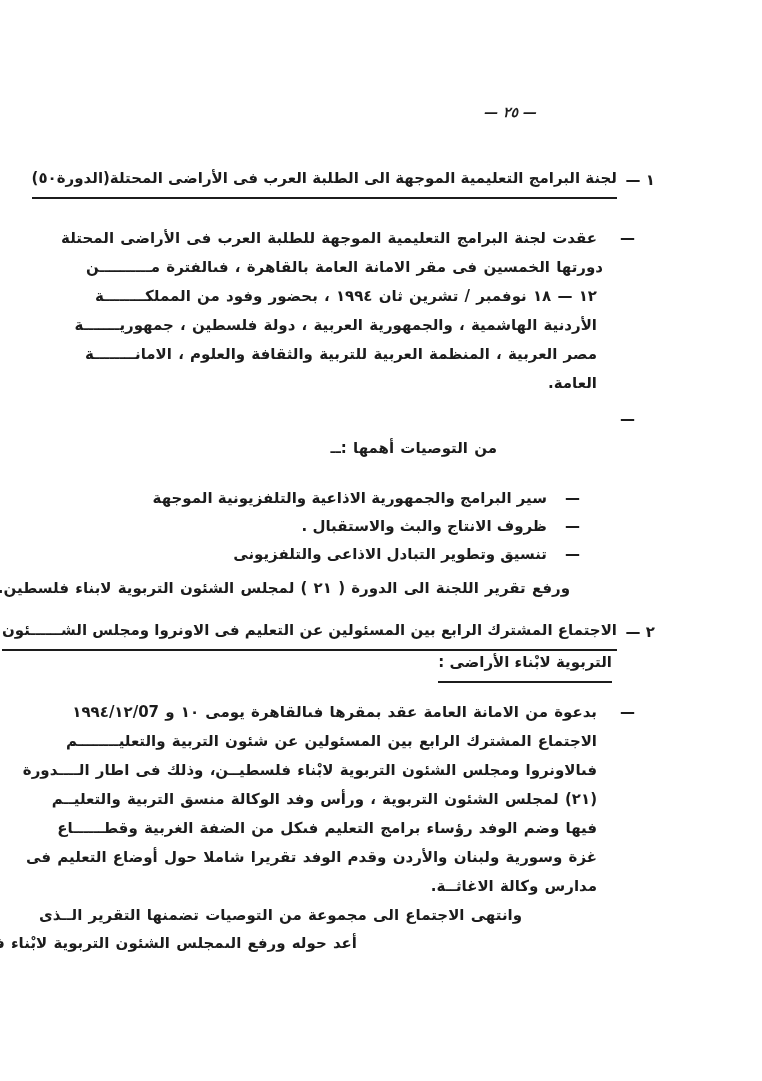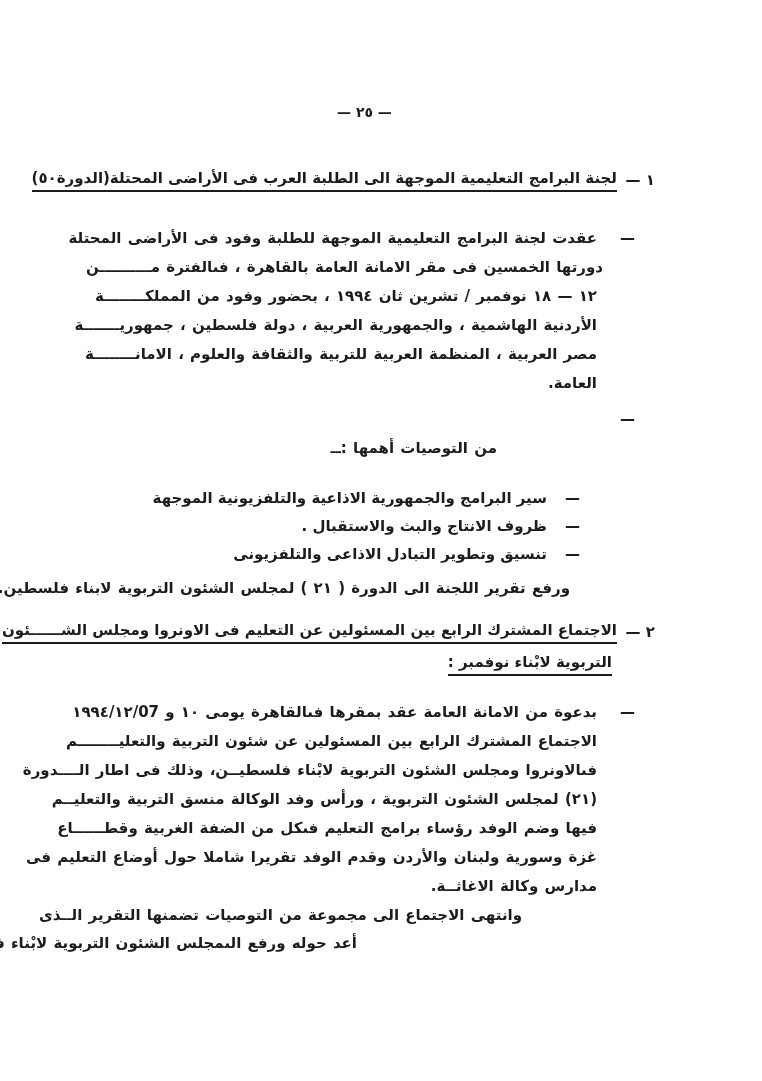--- a/index.html
+++ b/index.html
@@ -9,60 +9,60 @@
     background:#ffffff;
     color:#1c1c1c;
     font-family:"DejaVu Sans",sans-serif;
     font-weight:bold;
     direction:rtl;
     overflow:hidden;
   }
   .abs{position:absolute;white-space:nowrap;font-size:15px;line-height:24px;}
   .pageno{
     position:absolute;top:104px;left:337px;width:200px;
-    text-align:left;font-size:14px;letter-spacing:1px;
+    text-align:right;font-size:14px;letter-spacing:1px;font-style:italic;
   }
   .marker{font-size:15px;}
-  .h-title{border-bottom:2px solid #1c1c1c;padding-bottom:0;}
+  .h-title{border-bottom:2px solid #1c1c1c;padding-bottom:7px;}
   .pdash{font-size:15px;}
   .small-gap{word-spacing:1px;}
 </style>
 </head>
 <body>
 
 <div class="page">
 
   <div class="pageno">— ٢٥ —</div>
 
   <div class="abs marker" style="top:168px;right:107px">١ —</div>
   <div class="abs h-title" style="top:166px;right:145px">لجنة البرامج التعليمية الموجهة الى الطلبة العرب فى الأراضى المحتلة(الدورة٥٠)</div>
 
   <div class="abs pdash" style="top:226px;right:127px">—</div>
-  <div class="abs small-gap" style="top:226px;right:165px">عقدت لجنة البرامج التعليمية الموجهة للطلبة وفود فى الأراضى المحتلة</div>
+  <div class="abs small-gap" style="top:226px;right:165px">عقدت لجنة البرامج التعليمية الموجهة للطلبة العرب فى الأراضى المحتلة</div>
   <div class="abs small-gap" style="top:255px;right:159px">دورتها الخمسين فى مقر الامانة العامة بالقاهرة ، فىالفترة مــــــــــن</div>
   <div class="abs small-gap" style="top:284px;right:165px">١٢ — ١٨ نوفمبر / تشرين ثان ١٩٩٤ ، بحضور وفود من المملكــــــــة</div>
   <div class="abs small-gap" style="top:313px;right:165px">الأردنية الهاشمية ، والجمهورية العربية ، دولة فلسطين ، جمهوريـــــــة</div>
   <div class="abs small-gap" style="top:342px;right:165px">مصر العربية ، المنظمة العربية للتربية والثقافة والعلوم ، الامانــــــــة</div>
   <div class="abs small-gap" style="top:371px;right:165px">العامة.</div>
 
   <div class="abs pdash" style="top:407px;right:127px">—</div>
   <div class="abs small-gap" style="top:436px;right:265px">من التوصيات أهمها :ــ</div>
 
   <div class="abs pdash" style="top:486px;right:182px">—</div>
   <div class="abs" style="top:486px;right:215px">سير البرامج والجمهورية الاذاعية والتلفزيونية الموجهة</div>
   <div class="abs pdash" style="top:514px;right:182px">—</div>
   <div class="abs" style="top:514px;right:215px">ظروف الانتاج والبث والاستقبال .</div>
   <div class="abs pdash" style="top:542px;right:182px">—</div>
   <div class="abs" style="top:542px;right:215px">تنسيق وتطوير التبادل الاذاعى والتلفزيونى</div>
 
   <div class="abs small-gap" style="top:576px;right:192px">ورفع تقرير اللجنة الى الدورة ( ٢١ ) لمجلس الشئون التربوية لابناء فلسطين.</div>
 
   <div class="abs marker" style="top:620px;right:107px">٢ —</div>
   <div class="abs h-title" style="top:618px;right:145px">الاجتماع المشترك الرابع بين المسئولين عن التعليم فى الاونروا ومجلس الشــــــئون</div>
-  <div class="abs h-title" style="top:650px;right:150px">التربوية لابْناء نوفمبر :</div>
+  <div class="abs h-title" style="top:650px;right:150px">التربوية لابْناء الأراضى :</div>
 
   <div class="abs pdash" style="top:700px;right:127px">—</div>
   <div class="abs small-gap" style="top:700px;right:165px">بدعوة من الامانة العامة عقد بمقرها فىالقاهرة يومى ١٠ و ١٩٩٤/١٢/07</div>
   <div class="abs small-gap" style="top:758px;right:165px">فىالاونروا ومجلس الشئون التربوية لابْناء فلسطيــن، وذلك فى اطار الــــدورة</div>
   <div class="abs small-gap" style="top:729px;right:165px">الاجتماع المشترك الرابع بين المسئولين عن شئون التربية والتعليــــــــم</div>
   <div class="abs small-gap" style="top:787px;right:165px">(٢١) لمجلس الشئون التربوية ، ورأس وفد الوكالة منسق التربية والتعليــم</div>
   <div class="abs small-gap" style="top:845px;right:165px">غزة وسورية ولبنان والأردن وقدم الوفد تقريرا شاملا حول أوضاع التعليم فى</div>
   <div class="abs small-gap" style="top:816px;right:165px">فيها وضم الوفد رؤساء برامج التعليم فىكل من الضفة الغربية وقطــــــاع</div>
   <div class="abs small-gap" style="top:874px;right:165px">مدارس وكالة الاغاثــة.</div>
 

